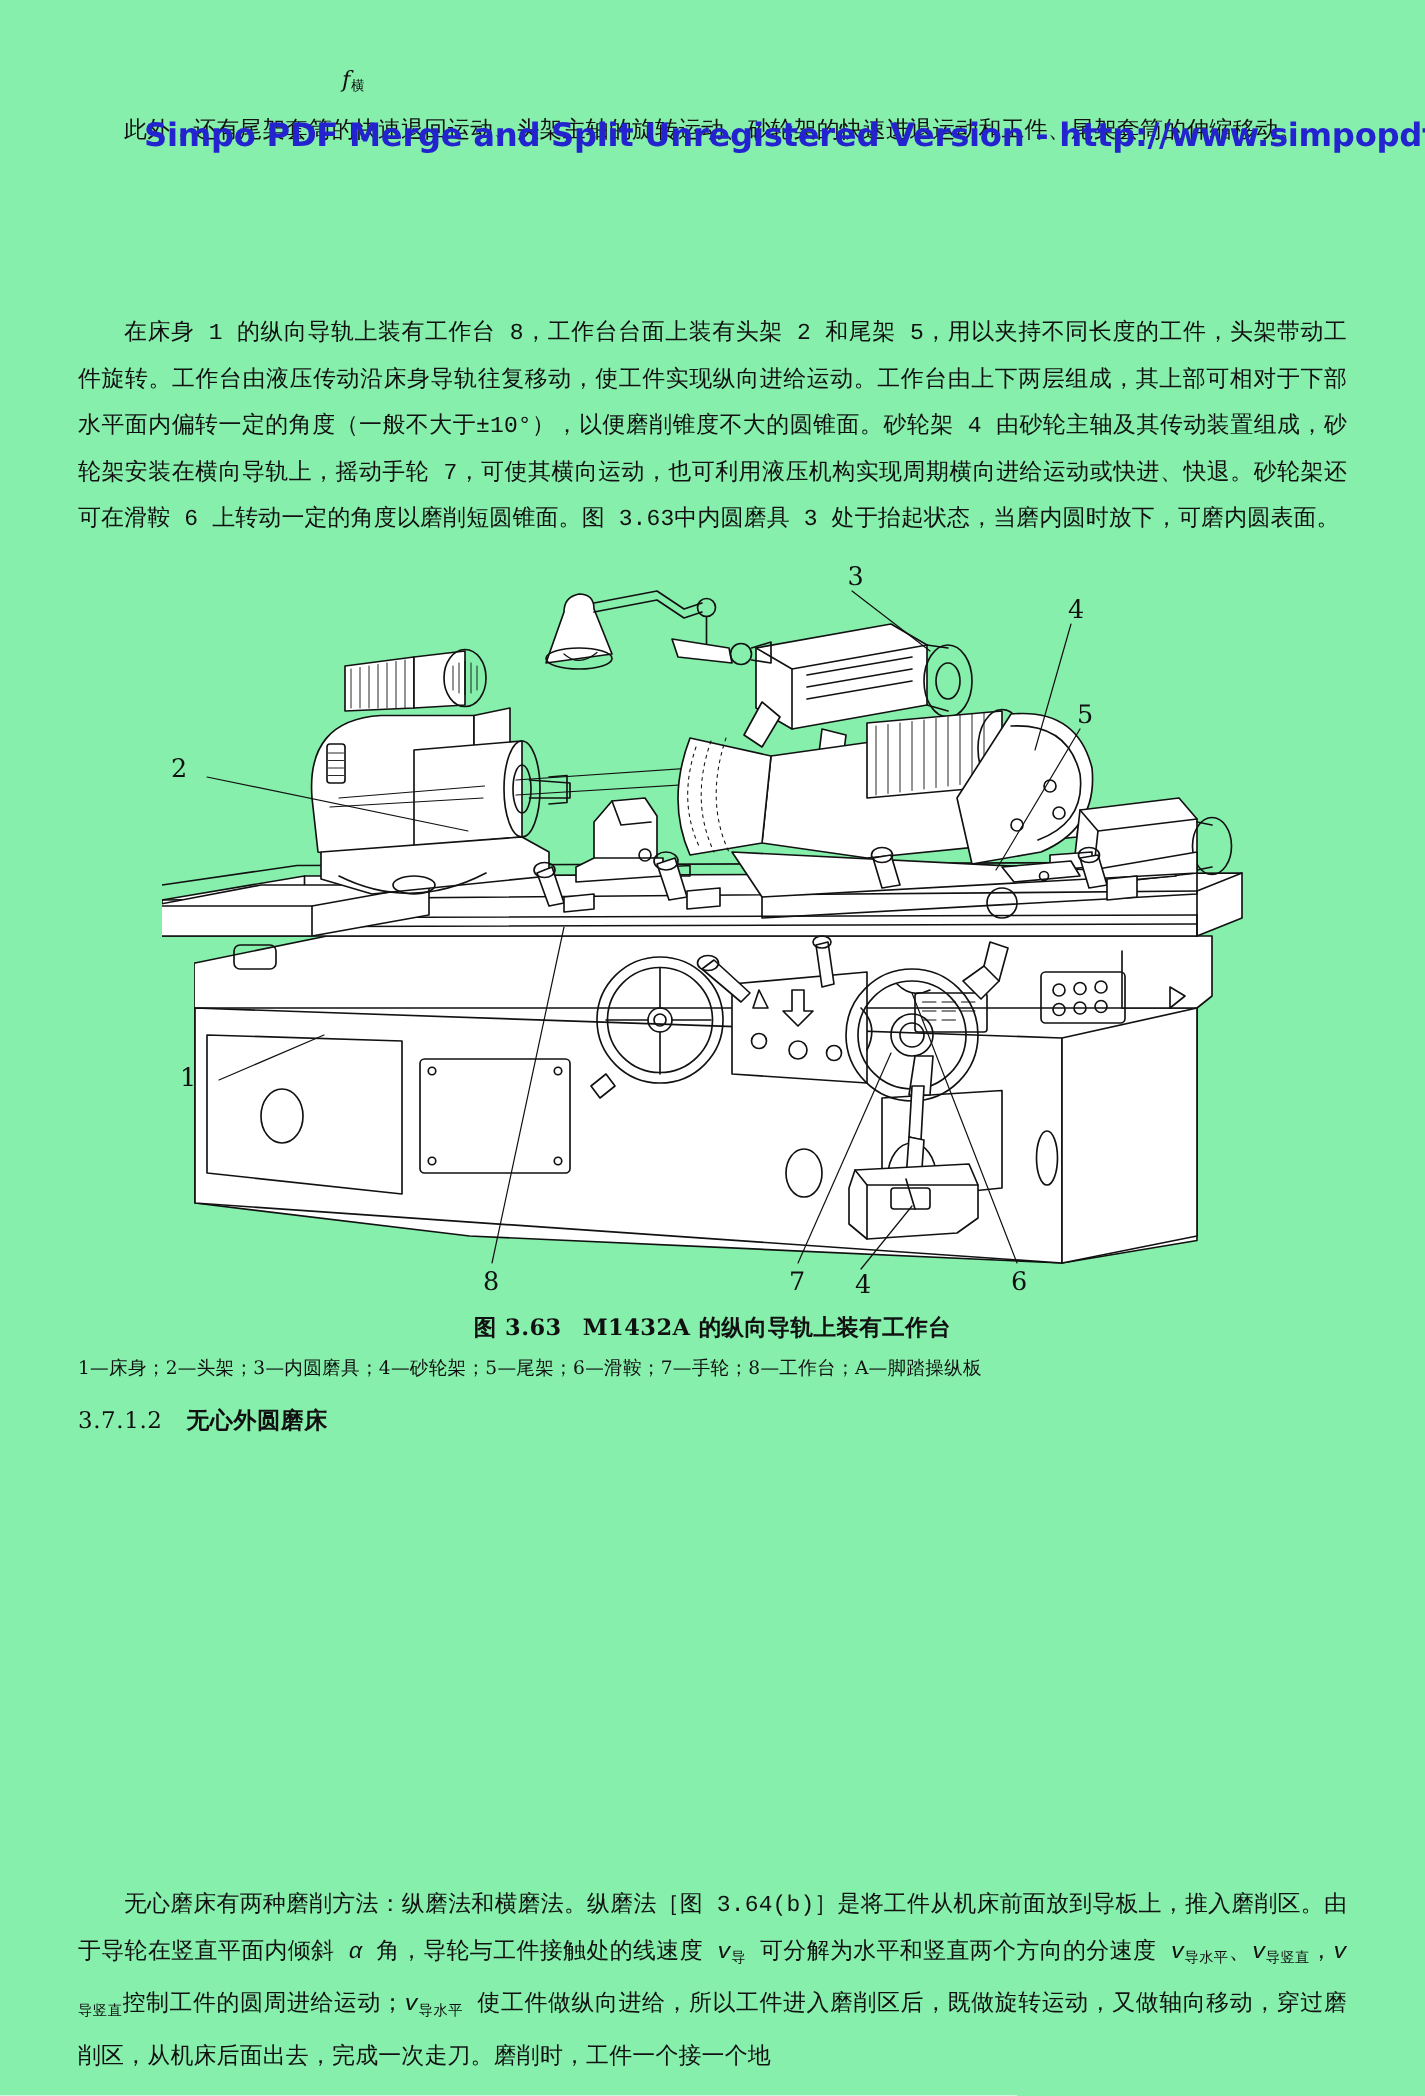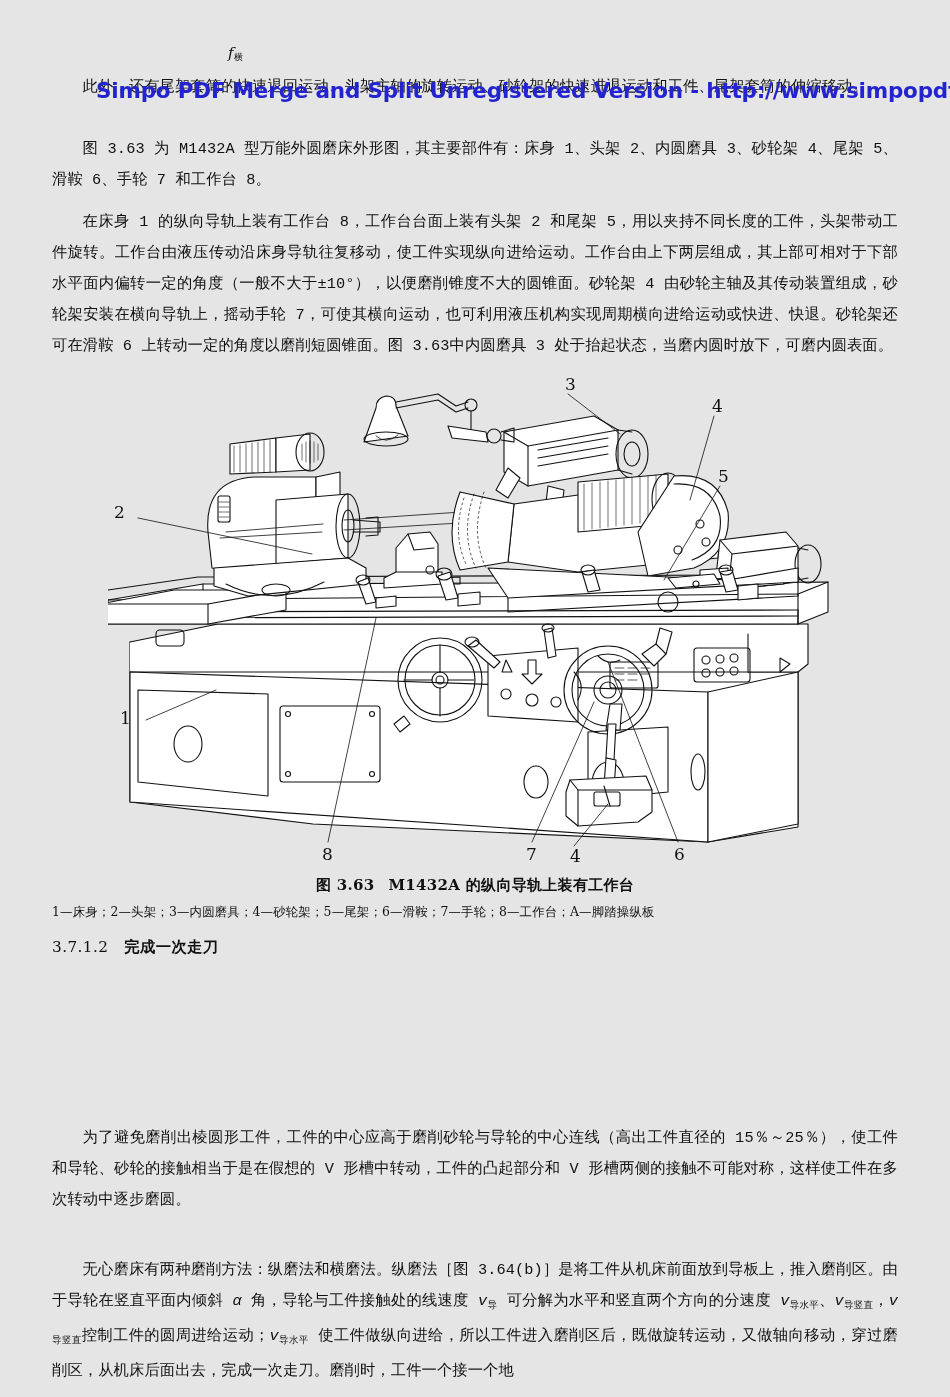--- a/index.html
+++ b/index.html
@@ -4,21 +4,21 @@
 <style>
   html, body {
     margin: 0;
     padding: 0;
     background: #ffffff;
   }
   .page {
     position: relative;
     width: 950px;
     height: 1397px;
-    background: #e5e5e5;
+    background: #86efac;
     overflow: hidden;
     font-family: "DejaVu Serif", "Liberation Serif", serif;
     color: #111111;
   }
 
   
   .top-frag {
     position: absolute;
     left: 228px;
     top: 44px;
@@ -126,23 +126,20 @@
 <div class="page">
 
   <div class="top-frag">
     <span class="ital">f</span><span class="sub">横</span>
   </div>
 
   <div class="blk-1">
     <p class="para">此外，还有尾架套筒的快速退回运动、头架主轴的旋转运动、砂轮架的快速进退运动和工件、尾架套筒的伸缩移动。</p>
   </div>
 
-  <div class="blk-2">
-    <p class="para">图 3.63 为 M1432A 型万能外圆磨床外形图，其主要部件有：床身 1、头架 2、内圆磨具 3、砂轮架 4、尾架 5、滑鞍 6、手轮 7 和工作台 8。</p>
-  </div>
 
   <div class="blk-3">
     <p class="para">在床身 1 的纵向导轨上装有工作台 8，工作台台面上装有头架 2 和尾架 5，用以夹持不同长度的工件，头架带动工件旋转。工作台由液压传动沿床身导轨往复移动，使工件实现纵向进给运动。工作台由上下两层组成，其上部可相对于下部水平面内偏转一定的角度（一般不大于±10°），以便磨削锥度不大的圆锥面。砂轮架 4 由砂轮主轴及其传动装置组成，砂轮架安装在横向导轨上，摇动手轮 7，可使其横向运动，也可利用液压机构实现周期横向进给运动或快进、快退。砂轮架还可在滑鞍 6 上转动一定的角度以磨削短圆锥面。图 3.63中内圆磨具 3 处于抬起状态，当磨内圆时放下，可磨内圆表面。</p>
   </div>
 
   <div class="watermark">Simpo PDF Merge and Split Unregistered Version - http://www.simpopdf.com</div>
 
   <div class="figure-wrap">
     <svg width="752" height="500" viewBox="0 0 752 500" xmlns="http://www.w3.org/2000/svg" fill="none" stroke="#111" stroke-width="1.1" stroke-linejoin="round" stroke-linecap="round">
 
@@ -386,26 +383,23 @@
     </svg>
   </div>
 
   <div class="fig-caption">
     <span class="capnum">图 3.63</span><span>M1432A 的纵向导轨上装有工作台</span>
   </div>
   <div class="fig-legend">1—床身；2—头架；3—内圆磨具；4—砂轮架；5—尾架；6—滑鞍；7—手轮；8—工作台；A—脚踏操纵板</div>
 
   <div class="blk-4">
     <h4 class="section-head">
-      <span>3.7.1.2</span><span class="hd-title">完成一次走刀</span>
+      <span>3.7.1.2</span><span class="hd-title">无心外圆磨床</span>
     </h4>
   </div>
 
 
-  <div class="blk-6">
-    <p class="para">为了避免磨削出棱圆形工件，工件的中心应高于磨削砂轮与导轮的中心连线（高出工件直径的 15％～25％），使工件和导轮、砂轮的接触相当于是在假想的 V 形槽中转动，工件的凸起部分和 V 形槽两侧的接触不可能对称，这样使工件在多次转动中逐步磨圆。</p>
-  </div>
 
   <div class="blk-7">
     <p class="para"><span>无心磨床有两种磨削方法：纵磨法和横磨法。纵磨法［图 3.64(b)］是将工件从机床前面放到导板上，推入磨削区。由于导轮在竖直平面内倾斜 </span><span class="ital">α</span><span> 角，导轮与工件接触处的线速度 </span><span class="ital">v</span><span class="vsub">导</span><span> 可分解为水平和竖直两个方向的分速度 </span><span class="ital">v</span><span class="vsub">导水平</span><span>、</span><span class="ital">v</span><span class="vsub">导竖直</span><span>，</span><span class="ital">v</span><span class="vsub">导竖直</span><span>控制工件的圆周进给运动；</span><span class="ital">v</span><span class="vsub">导水平</span><span> 使工件做纵向进给，所以工件进入磨削区后，既做旋转运动，又做轴向移动，穿过磨削区，从机床后面出去，完成一次走刀。磨削时，工件一个接一个地</span></p>
   </div>
 
 </div>
 
 </body></html>

